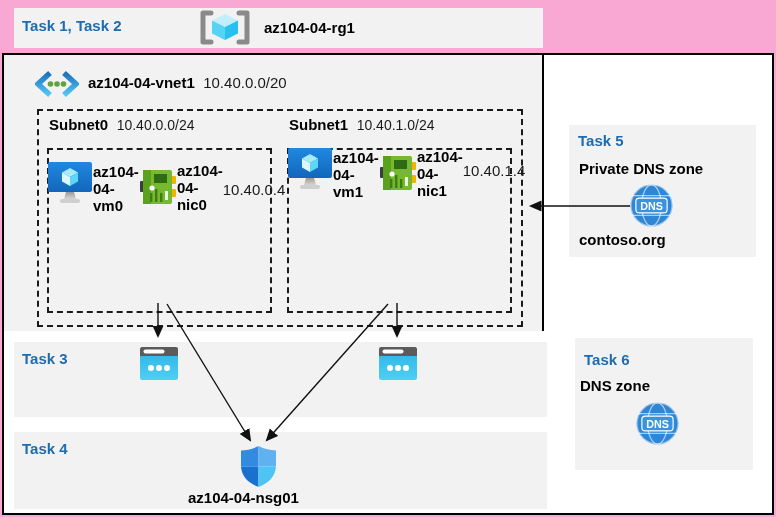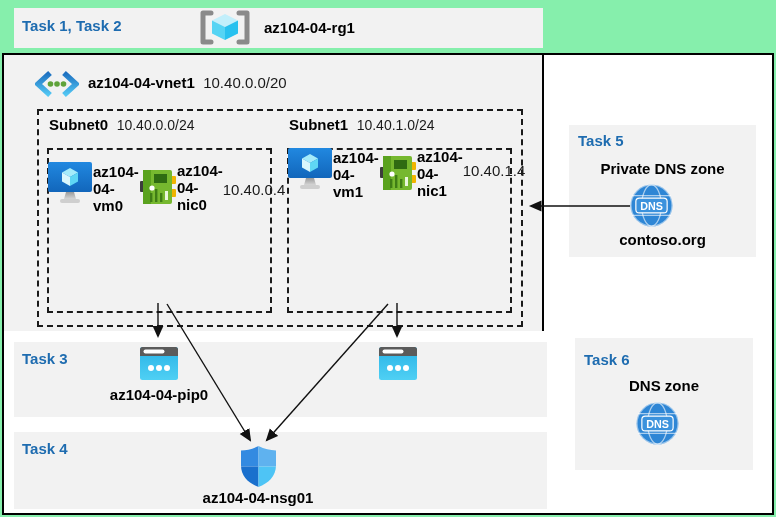--- a/index.html
+++ b/index.html
@@ -1,26 +1,26 @@
 <!DOCTYPE html>
 <html><head>
 <meta charset="utf-8">
 <style>
   html,body{margin:0;padding:0;background:#fff;}
   #canvas{
-    position:relative;width:776px;height:517px;background:#86efac;
+    position:relative;width:776px;height:517px;background:#f9a8d4;
     font-family:"Liberation Sans",sans-serif;color:#000;overflow:hidden;
   }
   .abs{position:absolute;}
   .band{background:#f2f2f2;}
   .task-label{color:#1e6cb0;font-weight:700;font-size:15px;}
   .bold15{font-weight:700;font-size:15px;color:#000;}
   .reg15{font-weight:400;font-size:15px;color:#1a1a1a;}
   .reg14{font-weight:400;font-size:14px;color:#1a1a1a;}
-  .center{text-align:center;}
+  .center{}
   #outer-frame{left:2px;top:53px;width:768px;height:458px;border:2px solid #000;background:#fff;}
   #vnet-region{left:4px;top:55px;width:538px;height:276px;background:#f2f2f2;border-right:2px solid #000;}
   .dashed{border:2px dashed #1a1a1a;}
   .subnet-content{display:flex;flex-direction:row;align-items:center;}
   .icon-gap{line-height:0;}
   svg text{font-family:"Liberation Sans",sans-serif;}
   #arrow-overlay{left:0;top:0;width:776px;height:517px;pointer-events:none;z-index:50;}
 </style>
 </head>
 <body>
@@ -160,21 +160,20 @@
         </linearGradient>
       </defs>
       <rect x="0" y="0" width="38" height="33" rx="2.5" fill="url(#pipg)"></rect>
       <path d="M0 2.5 A2.5 2.5 0 0 1 2.5 0 H35.5 A2.5 2.5 0 0 1 38 2.5 V9 H0 Z" fill="#5b5b5b"></path>
       <rect x="3.5" y="2.5" width="21" height="4" rx="2" fill="#ffffff"></rect>
       <circle cx="11" cy="21" r="3" fill="#ffffff"></circle>
       <circle cx="19" cy="21" r="3" fill="#ffffff"></circle>
       <circle cx="27" cy="21" r="3" fill="#ffffff"></circle>
     </svg>
   </div>
-  <div class="abs bold15 center" style="left:89px;top:386px;width:140px;">az104-04-pip0</div>
 
   <div class="abs icon-gap" style="left:379px;top:347px;">
     <svg width="38" height="33" viewBox="0 0 38 33">
       <rect x="0" y="0" width="38" height="33" rx="2.5" fill="url(#pipg)"></rect>
       <path d="M0 2.5 A2.5 2.5 0 0 1 2.5 0 H35.5 A2.5 2.5 0 0 1 38 2.5 V9 H0 Z" fill="#5b5b5b"></path>
       <rect x="3.5" y="2.5" width="21" height="4" rx="2" fill="#ffffff"></rect>
       <circle cx="11" cy="21" r="3" fill="#ffffff"></circle>
       <circle cx="19" cy="21" r="3" fill="#ffffff"></circle>
       <circle cx="27" cy="21" r="3" fill="#ffffff"></circle>
     </svg>

